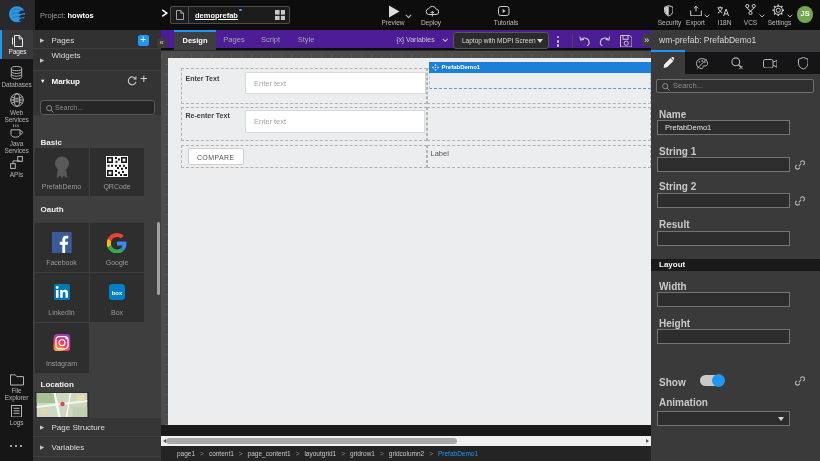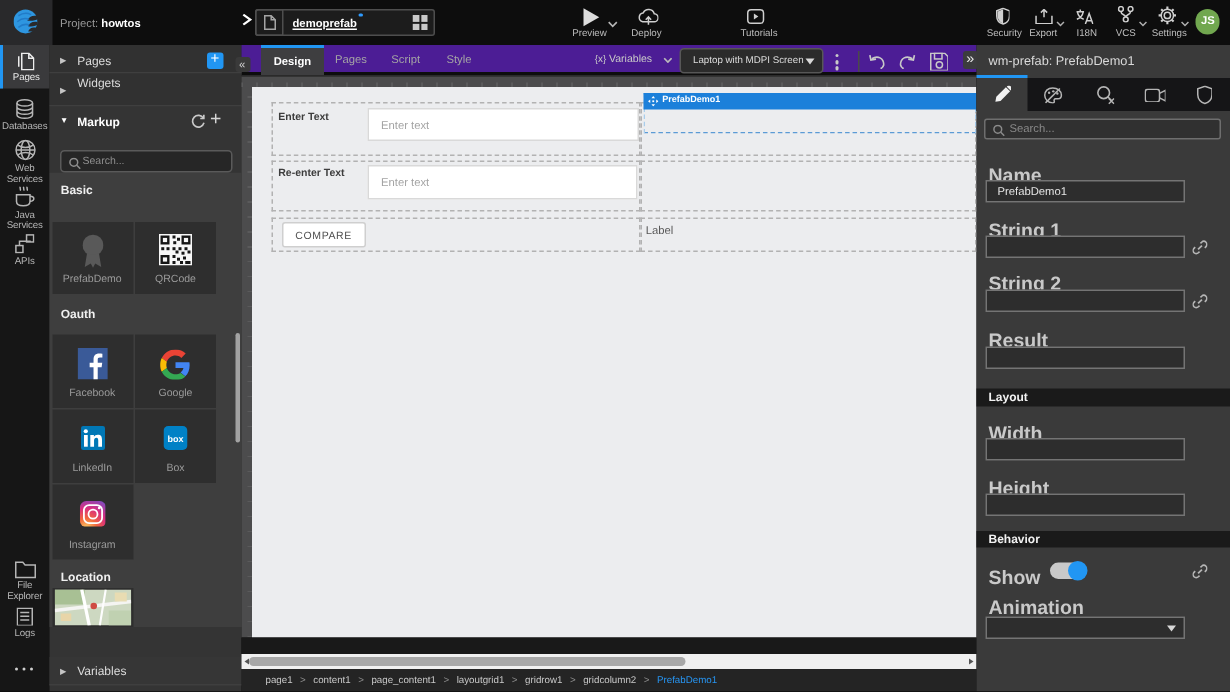--- a/index.html
+++ b/index.html
@@ -67,21 +67,21 @@
 #crumbs{left:161px;top:446px;width:490px;height:15px;background:#242424;color:#c9c9c9;font-size:6.5px;line-height:15.5px;white-space:nowrap;}
 #crumbs .sep{color:#8f8f8f;margin:0 5px;}
 #crumbs .last{color:#2795f2;}
 
 
 #rpanel{left:651px;top:30px;width:169px;height:431px;background:#3a3a3a;}
 #rpTitle{left:8px;top:5px;font-size:8.5px;color:#dadada;}
 #rpBlue{left:0;top:19.5px;width:34px;height:2.5px;background:#2196f3;}
 #rpTabs{left:0;top:22px;width:169px;height:22px;background:#151517;}
 #rpTab1{left:0;top:0;width:34px;height:22px;background:#3a3a3a;}
-.rlabel{position:absolute;left:8px;font-size:13px;font-weight:700;color:#c9c9c9;}
+.rlabel{position:absolute;left:8px;font-size:10px;font-weight:700;color:#c9c9c9;}
 .rinput{position:absolute;left:6px;width:133px;height:15px;background:#2d2d2d;border:1px solid #747474;color:#e4e4e4;font-size:7.5px;line-height:13px;padding-left:7px;}
 .rsec{position:absolute;left:0;width:169px;height:11.5px;background:#1a1a1a;color:#f2f2f2;font-size:8px;font-weight:700;line-height:11.5px;padding-left:8px;}
 #rsearch{position:absolute;left:5px;top:49px;width:158px;height:14px;background:#303030;border:1px solid #6e6e6e;border-radius:2px;color:#8a8a8a;font-size:7.5px;line-height:12px;padding-left:16px;}
 #toggle{position:absolute;left:49px;top:344.5px;width:24px;height:11.5px;background:#c9c9c9;border-radius:6px;}
 #toggleKnob{position:absolute;right:-1px;top:-1px;width:13.5px;height:13.5px;background:#2196f3;border-radius:50%;}
 #animSel{position:absolute;left:6px;top:380.5px;width:133px;height:15px;background:#2d2d2d;border:1px solid #747474;}
 .selArr{position:absolute;border-left:3px solid transparent;border-right:3px solid transparent;border-top:4px solid #d8d8d8;}
 .chain{position:absolute;left:144px;}
 </style>
 </head>
@@ -263,21 +263,21 @@
           <path d="M8.9 0.5 V3 H6.5" stroke="#c9c9c9" stroke-width="1.1" fill="none"></path>
         </svg>
     <span style="position:absolute;left:107px;top:0.5px;font-size:13px;font-weight:300;color:#d6d6d6;">+</span>
   </div>
   <div id="srch">Search...
     <svg style="position:absolute;left:4.5px;top:3.5px;" width="8" height="8" viewBox="0 0 8 8">
           <circle cx="3.2" cy="3.2" r="2.6" stroke="#8e8e8e" fill="none"></circle>
           <line x1="5.2" y1="5.2" x2="7.5" y2="7.5" stroke="#8e8e8e"></line>
         </svg>
   </div>
-  <div class="sechead" style="top:92px;">Basic</div>
+  <div class="sechead" style="top:108px;">Basic</div>
   <div class="tile" style="left:1.5px;top:118px;height:48px;">
     <svg class="tico" style="top:8px;" width="14" height="23" viewBox="0 0 14 23">
           <circle cx="7" cy="7.5" r="7" fill="#595959"></circle>
           <path d="M3 13 L1.5 22 L5.5 19.7 L7 22.5 L7 14 Z" fill="#595959"></path>
           <path d="M11 13 L12.5 22 L8.5 19.7 L7 22.5 L7 14 Z" fill="#595959"></path>
         </svg>
     <div class="tlbl">PrefabDemo</div>
   </div>
   <div class="tile" style="left:57px;top:118px;height:48px;">
     <svg class="tico" style="top:7.5px;" width="22" height="21" viewBox="0 0 22 21">
@@ -367,20 +367,24 @@
           <rect x="0" y="0" width="20" height="10" fill="#a8c094"></rect>
           <rect x="36" y="14" width="15" height="10" fill="#c0d1b1"></rect>
           <path d="M0 14 L51 8" stroke="#f4f4f2" stroke-width="2.2" fill="none"></path>
           <path d="M18 0 L23 24" stroke="#fff" stroke-width="2.2" fill="none"></path>
           <path d="M34 0 L30 24" stroke="#fdfdfd" stroke-width="1.4" fill="none"></path>
           <rect x="40" y="2" width="8" height="6" fill="#e8dcb2"></rect>
           <rect x="4" y="16" width="7" height="5" fill="#e8d5a8"></rect>
           <circle cx="26" cy="11" r="2.2" fill="#cf4a42"></circle>
         </svg>
   </div>
+  <div class="acc" style="top:387.5px;height:19px;background:#363636;">
+        <span class="tri" style="top:6.5px;">▶</span>
+        <span class="at" style="top:5.5px;">Page Structure</span>
+      </div>
   <div class="acc" style="top:407.5px;height:19px;background:#363636;">
         <span class="tri" style="top:6.5px;">▶</span>
         <span class="at" style="top:5.5px;">Variables</span>
       </div>
 </div>
 <div class="a" id="lpsb"></div>
 
 <div class="a" id="wsToolbar">
   <div id="tabDesign">Design</div>
   <div class="wtab" style="left:59px;width:28px;">Pages</div>
@@ -503,21 +507,20 @@
           <path d="M4.7 7.7 L3.9 8.5 C3.1 9.3 1.8 9.3 1 8.5 C0.2 7.7 0.2 6.4 1 5.6 L1.8 4.8"></path>
         </g>
       </svg>
   <div class="rlabel" style="top:189px;">Result</div>
   <div class="rinput" style="top:200.5px;"></div>
   <div class="rsec" style="top:229px;">Layout</div>
   <div class="rlabel" style="top:250.5px;">Width</div>
   <div class="rinput" style="top:262px;"></div>
   <div class="rlabel" style="top:288px;">Height</div>
   <div class="rinput" style="top:299px;"></div>
-  <div class="rsec" style="top:323.5px;">Behavior</div>
   <div class="rlabel" style="top:347px;">Show</div>
   <div id="toggle">
         <span id="toggleKnob"></span>
       </div>
   <svg class="chain" style="top:346px;" width="10" height="10" viewBox="0 0 10 10">
         <g stroke="#b5b5b5" stroke-width="1.1" fill="none">
           <path d="M3.7 6.3 L6.3 3.7"></path>
           <path d="M5.3 2.3 L6.1 1.5 C6.9 0.7 8.2 0.7 9 1.5 C9.8 2.3 9.8 3.6 9 4.4 L8.2 5.2"></path>
           <path d="M4.7 7.7 L3.9 8.5 C3.1 9.3 1.8 9.3 1 8.5 C0.2 7.7 0.2 6.4 1 5.6 L1.8 4.8"></path>
         </g>

